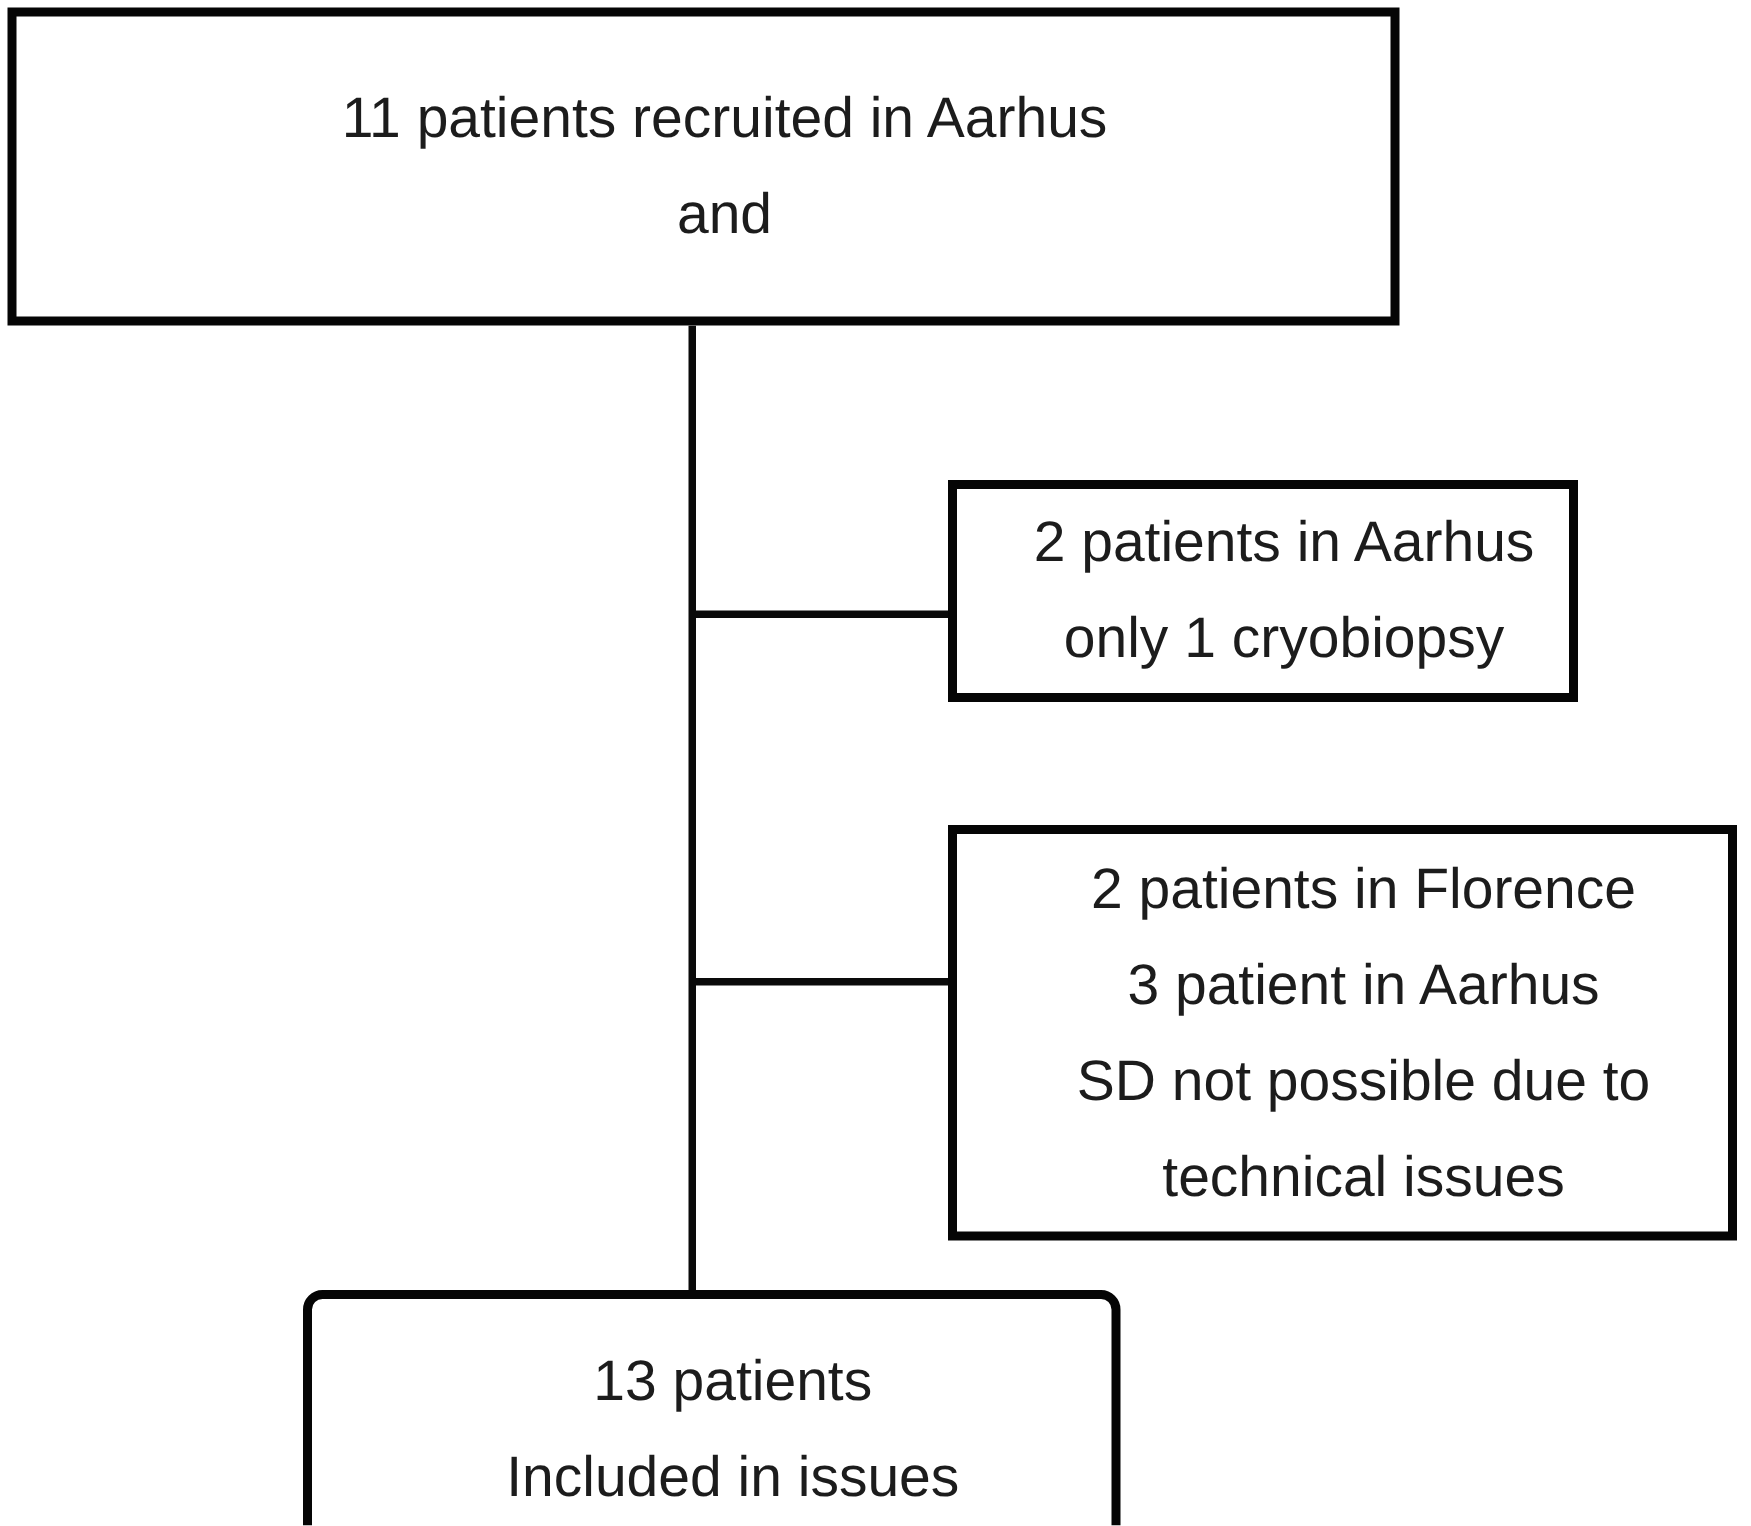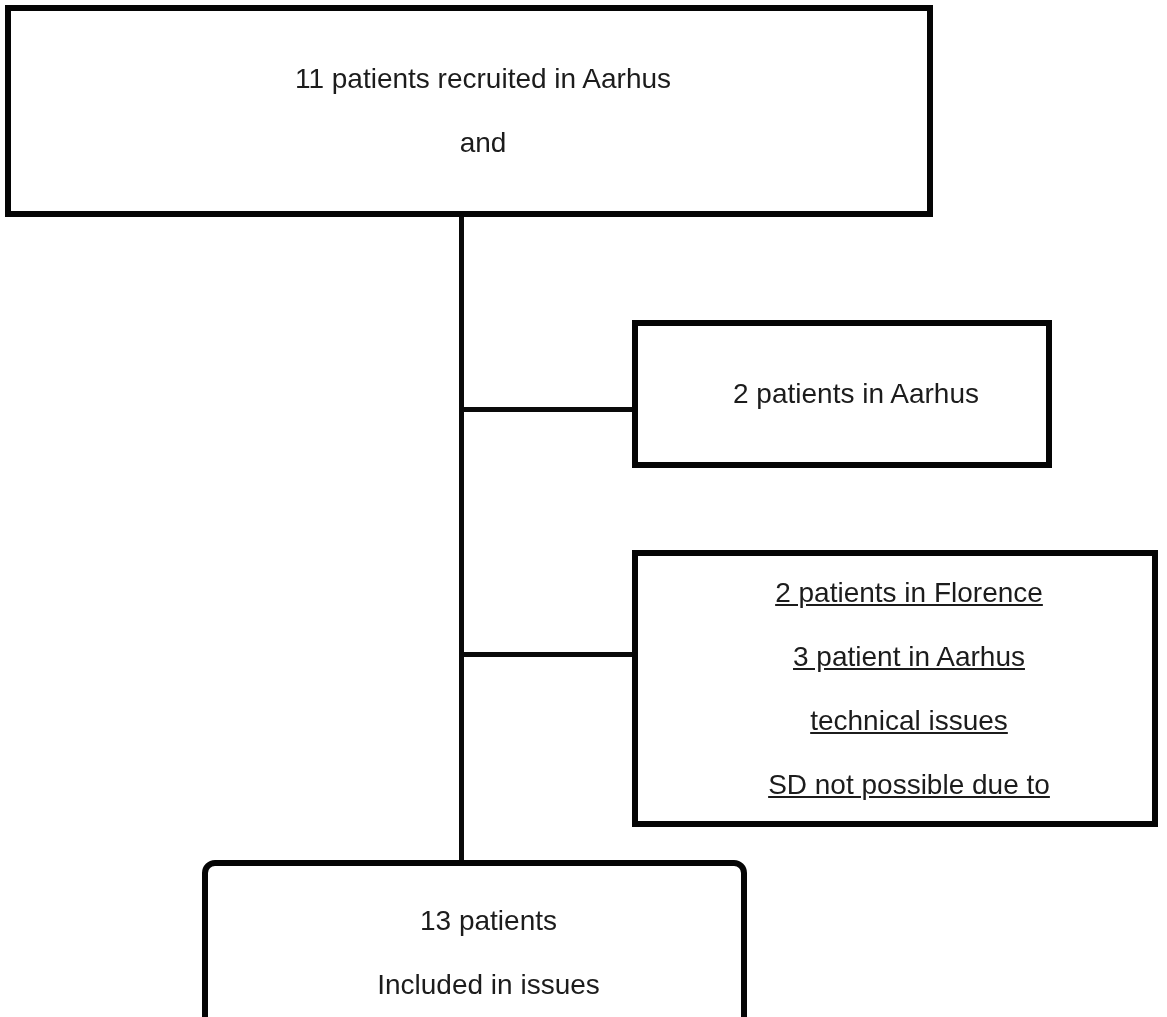--- a/index.html
+++ b/index.html
@@ -22,35 +22,35 @@
     background: #ffffff;
     box-sizing: border-box;
     display: flex;
     flex-direction: column;
     justify-content: center;
     align-items: center;
     text-align: center;
     z-index: 2;
   }
   .node .tline {
-    font-size: 28px;
+    font-size: 38px;
     line-height: 64px;
     white-space: nowrap;
     color: #1c1c1c;
     margin-left: 28px;
   }
   .connector {
     position: absolute;
     background: #0a0a0a;
     z-index: 1;
   }
   
   .node-recruited { left: 5px;   top: 5px;   width: 928px; height: 212px; }
   .node-excl-1    { left: 632px; top: 320px; width: 420px; height: 148px; }
-  .node-excl-2    { left: 632px; top: 550px; width: 526px; height: 277px; text-decoration: underline; }
+  .node-excl-2    { left: 632px; top: 550px; width: 526px; height: 277px; }
   .node-included  { left: 202px; top: 860px; width: 545px; height: 186px; border-radius: 13px; }
   .conn-vertical  { left: 459px; top: 217px; width: 5px;   height: 645px; }
   .conn-branch-1  { left: 461px; top: 407px; width: 171px; height: 5px; }
   .conn-branch-2  { left: 461px; top: 652px; width: 171px; height: 5px; }
 </style>
 </head>
 <body>
 
 <div class="canvas">
 
@@ -58,29 +58,30 @@
     <div class="tline">11 patients recruited in Aarhus</div>
     <div class="tline">and</div>
   </div>
 
   <div class="connector conn-vertical"></div>
 
   <div class="connector conn-branch-1"></div>
 
   <div class="node node-excl-1">
     <div class="tline">2 patients in Aarhus</div>
+    <div class="tline">only 1 cryobiopsy</div>
   </div>
 
   <div class="connector conn-branch-2"></div>
 
   <div class="node node-excl-2">
     <div class="tline">2 patients in Florence</div>
     <div class="tline">3 patient in Aarhus</div>
+    <div class="tline">SD not possible due to</div>
     <div class="tline">technical issues</div>
-    <div class="tline">SD not possible due to</div>
   </div>
 
   <div class="node node-included">
     <div class="tline">13 patients</div>
     <div class="tline">Included in issues</div>
   </div>
 
 </div>
 
 </body></html>

